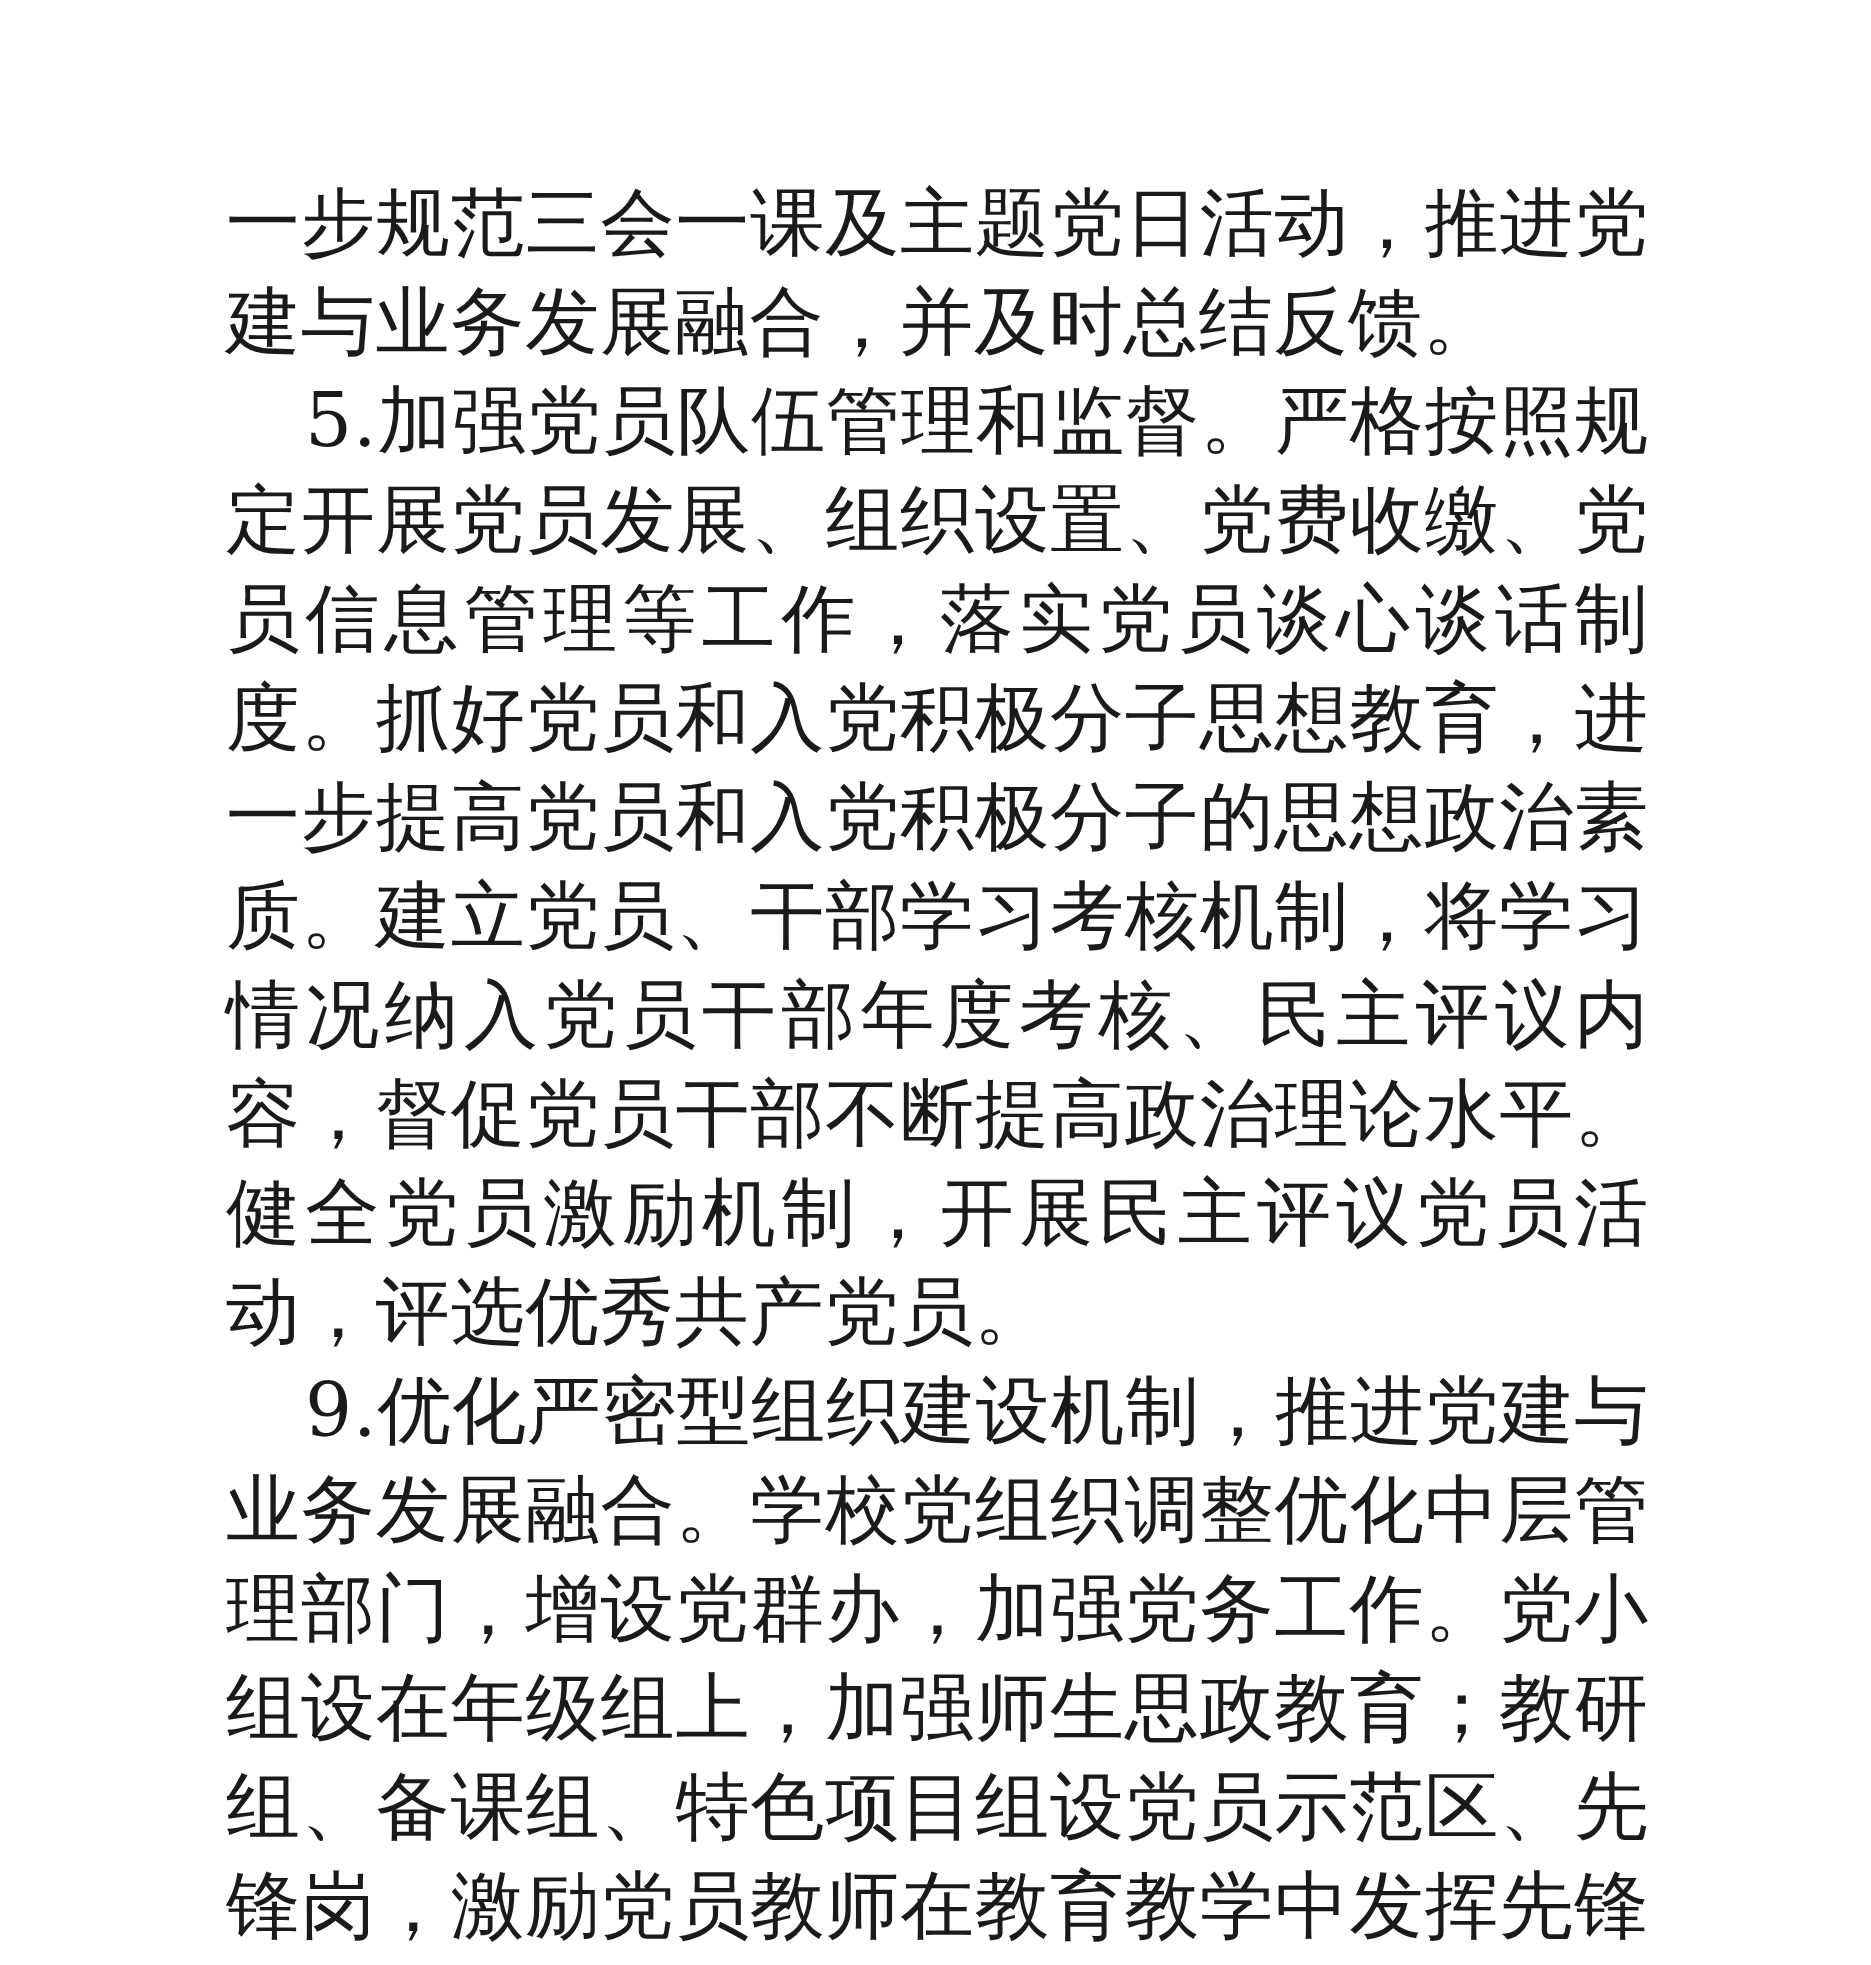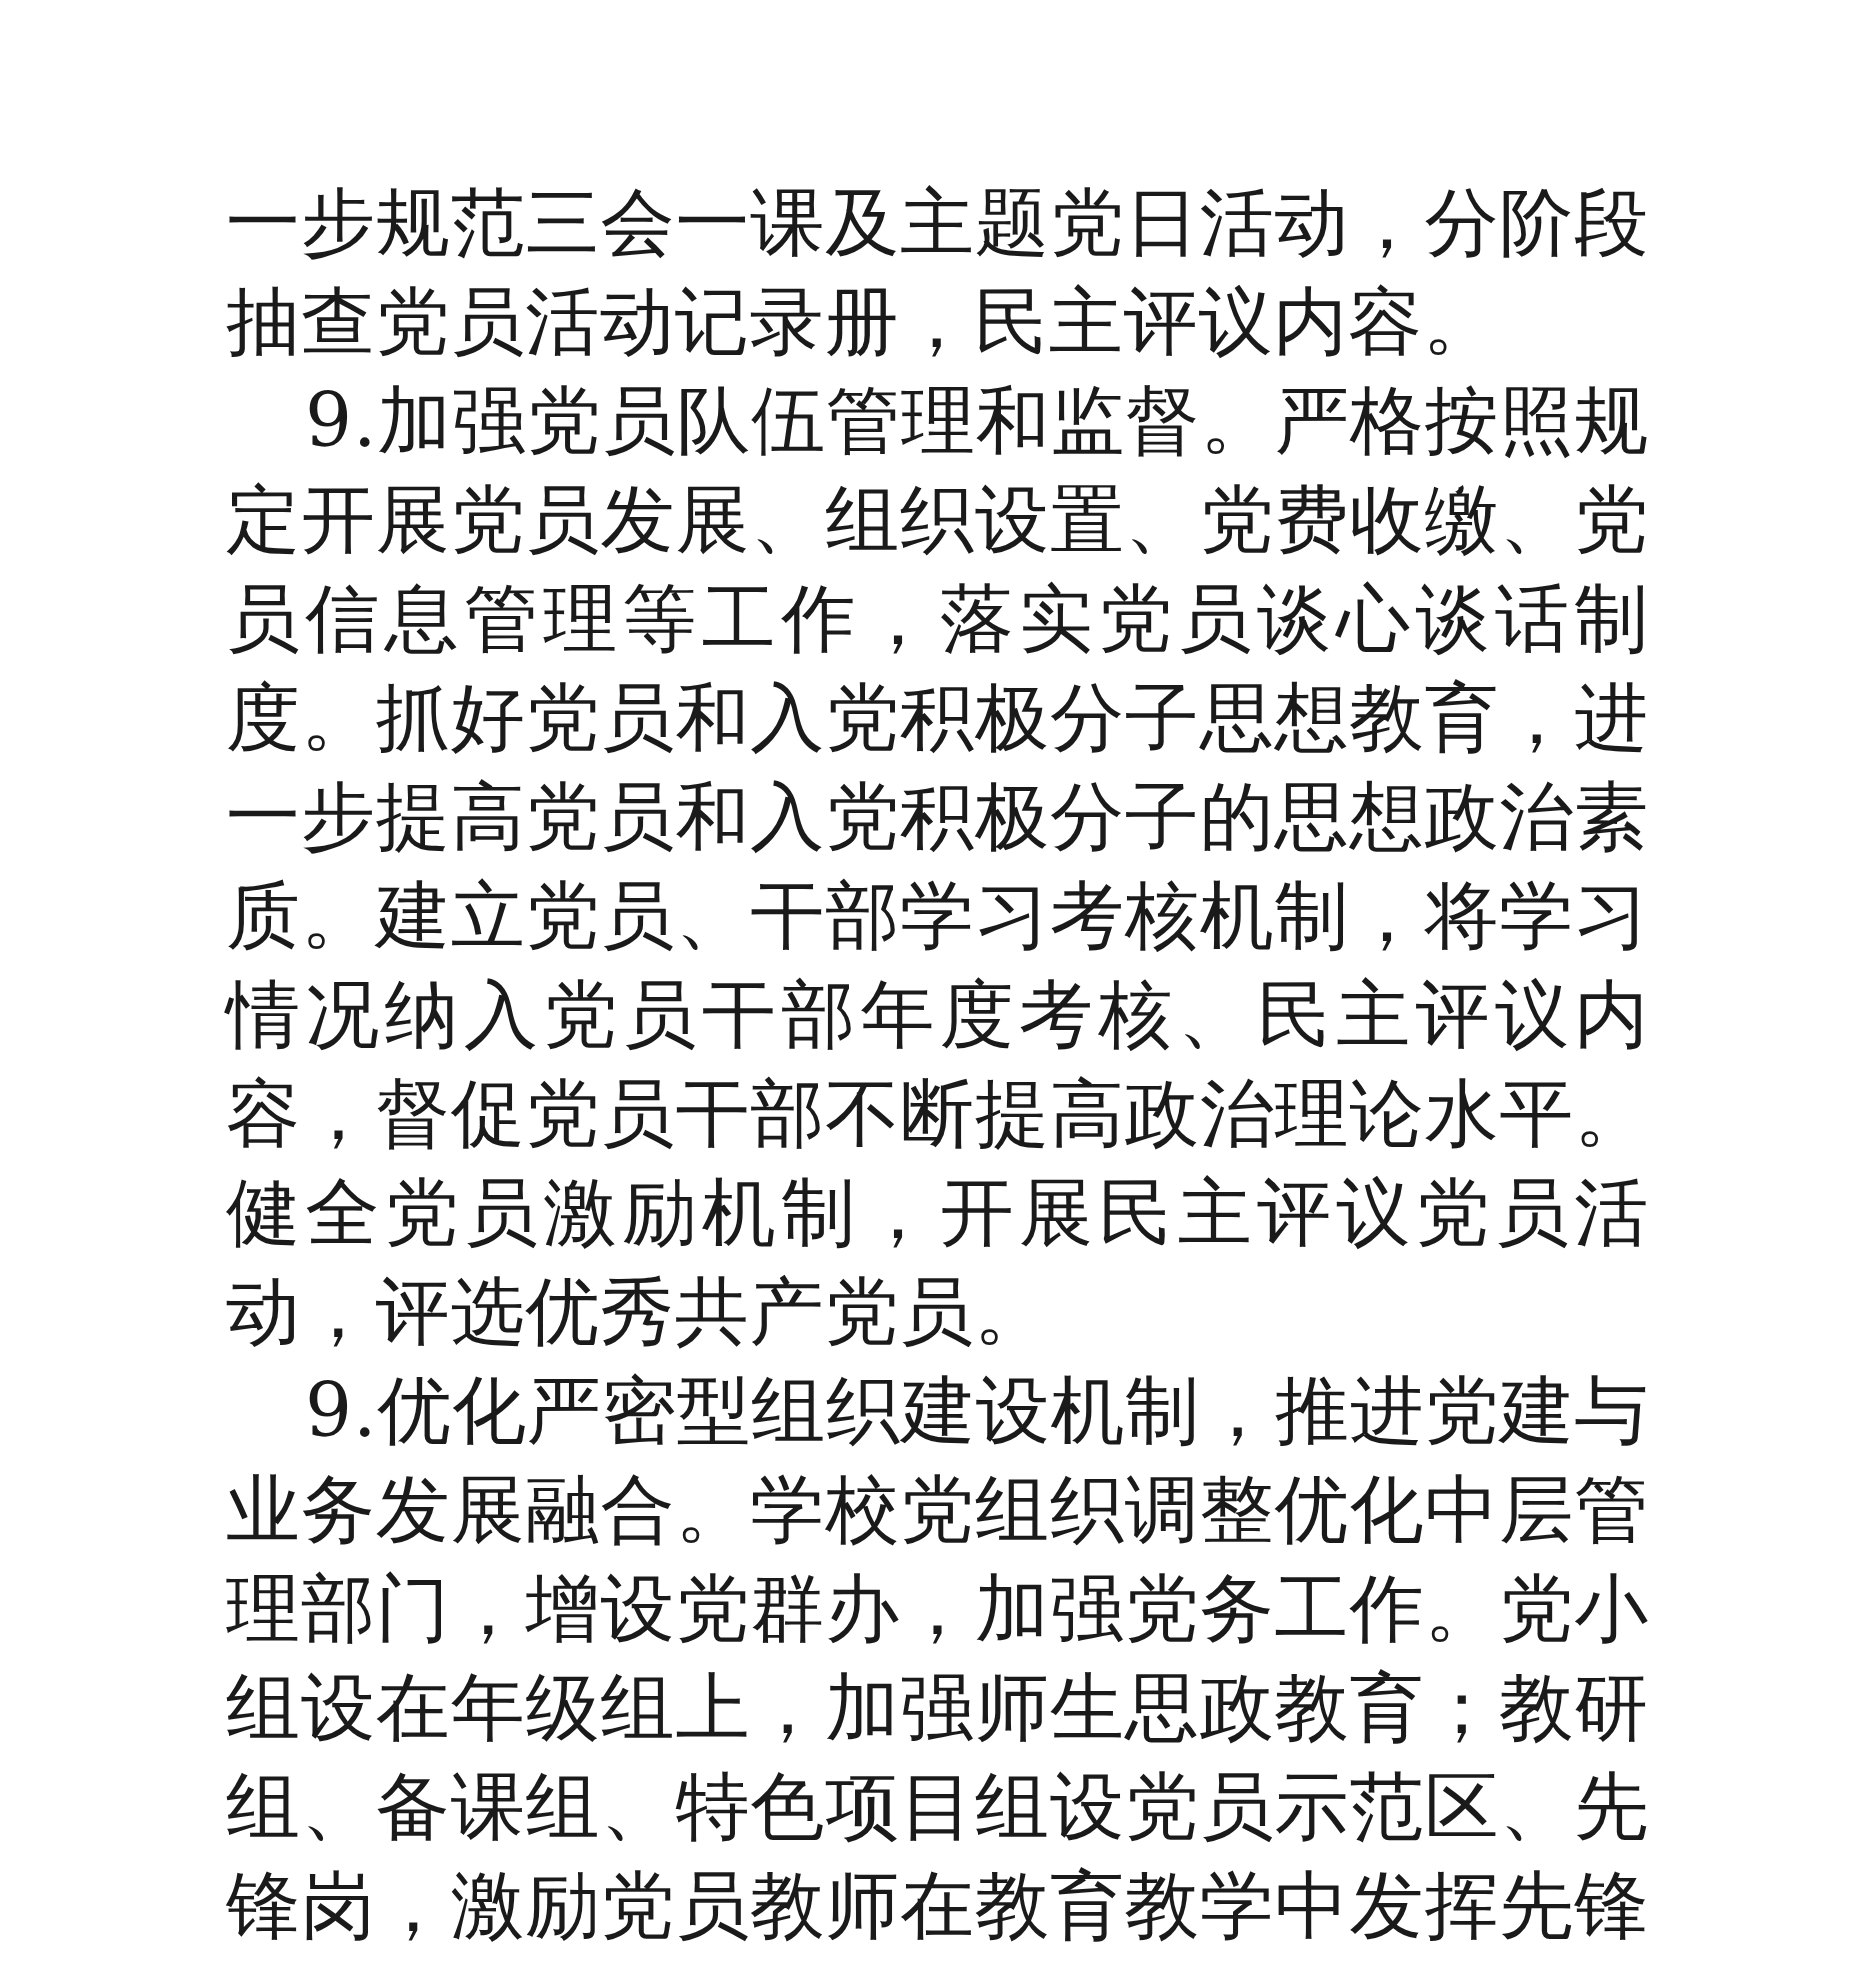--- a/index.html
+++ b/index.html
@@ -31,18 +31,18 @@
     word-break: break-all;
   }
   .para.indent {
     text-indent: 79px;
   }
 </style>
 </head>
 <body>
 
 <div class="page">
-  <p class="para">一步规范三会一课及主题党日活动，分阶段抽查党员活动记录册，民主评议内容。</p>
-  <p class="para indent">9.加强党员队伍管理和监督。严格按照规定开展党员发展、组织设置、党费收缴、党员信息管理等工作，落实党员谈心谈话制度。抓好党员和入党积极分子思想教育，进一步提高党员和入党积极分子的思想政治素质。建立党员、干部学习考核机制，将学习情况纳入党员干部年度考核、民主评议内容，督促党员干部不断提高政治理论水平。健全党员激励机制，开展民主评议党员活动，评选优秀共产党员。</p>
+  <p class="para">一步规范三会一课及主题党日活动，推进党建与业务发展融合，并及时总结反馈。</p>
+  <p class="para indent">5.加强党员队伍管理和监督。严格按照规定开展党员发展、组织设置、党费收缴、党员信息管理等工作，落实党员谈心谈话制度。抓好党员和入党积极分子思想教育，进一步提高党员和入党积极分子的思想政治素质。建立党员、干部学习考核机制，将学习情况纳入党员干部年度考核、民主评议内容，督促党员干部不断提高政治理论水平。健全党员激励机制，开展民主评议党员活动，评选优秀共产党员。</p>
   <p class="para indent">9.优化严密型组织建设机制，推进党建与业务发展融合。学校党组织调整优化中层管理部门，增设党群办，加强党务工作。党小组设在年级组上，加强师生思政教育；教研组、备课组、特色项目组设党员示范区、先锋岗，激励党员教师在教育教学中发挥先锋模范作用。深入实施党员教师“双骨干”培育计划，建设“青马”工程，深化学生团支部“推优入党”工作。推动党的路线方针政策和重大决策部署在学校落地生根，以高质量党建引领学校高质量发展。</p>
 
 </div>
 
 
 </body></html>

